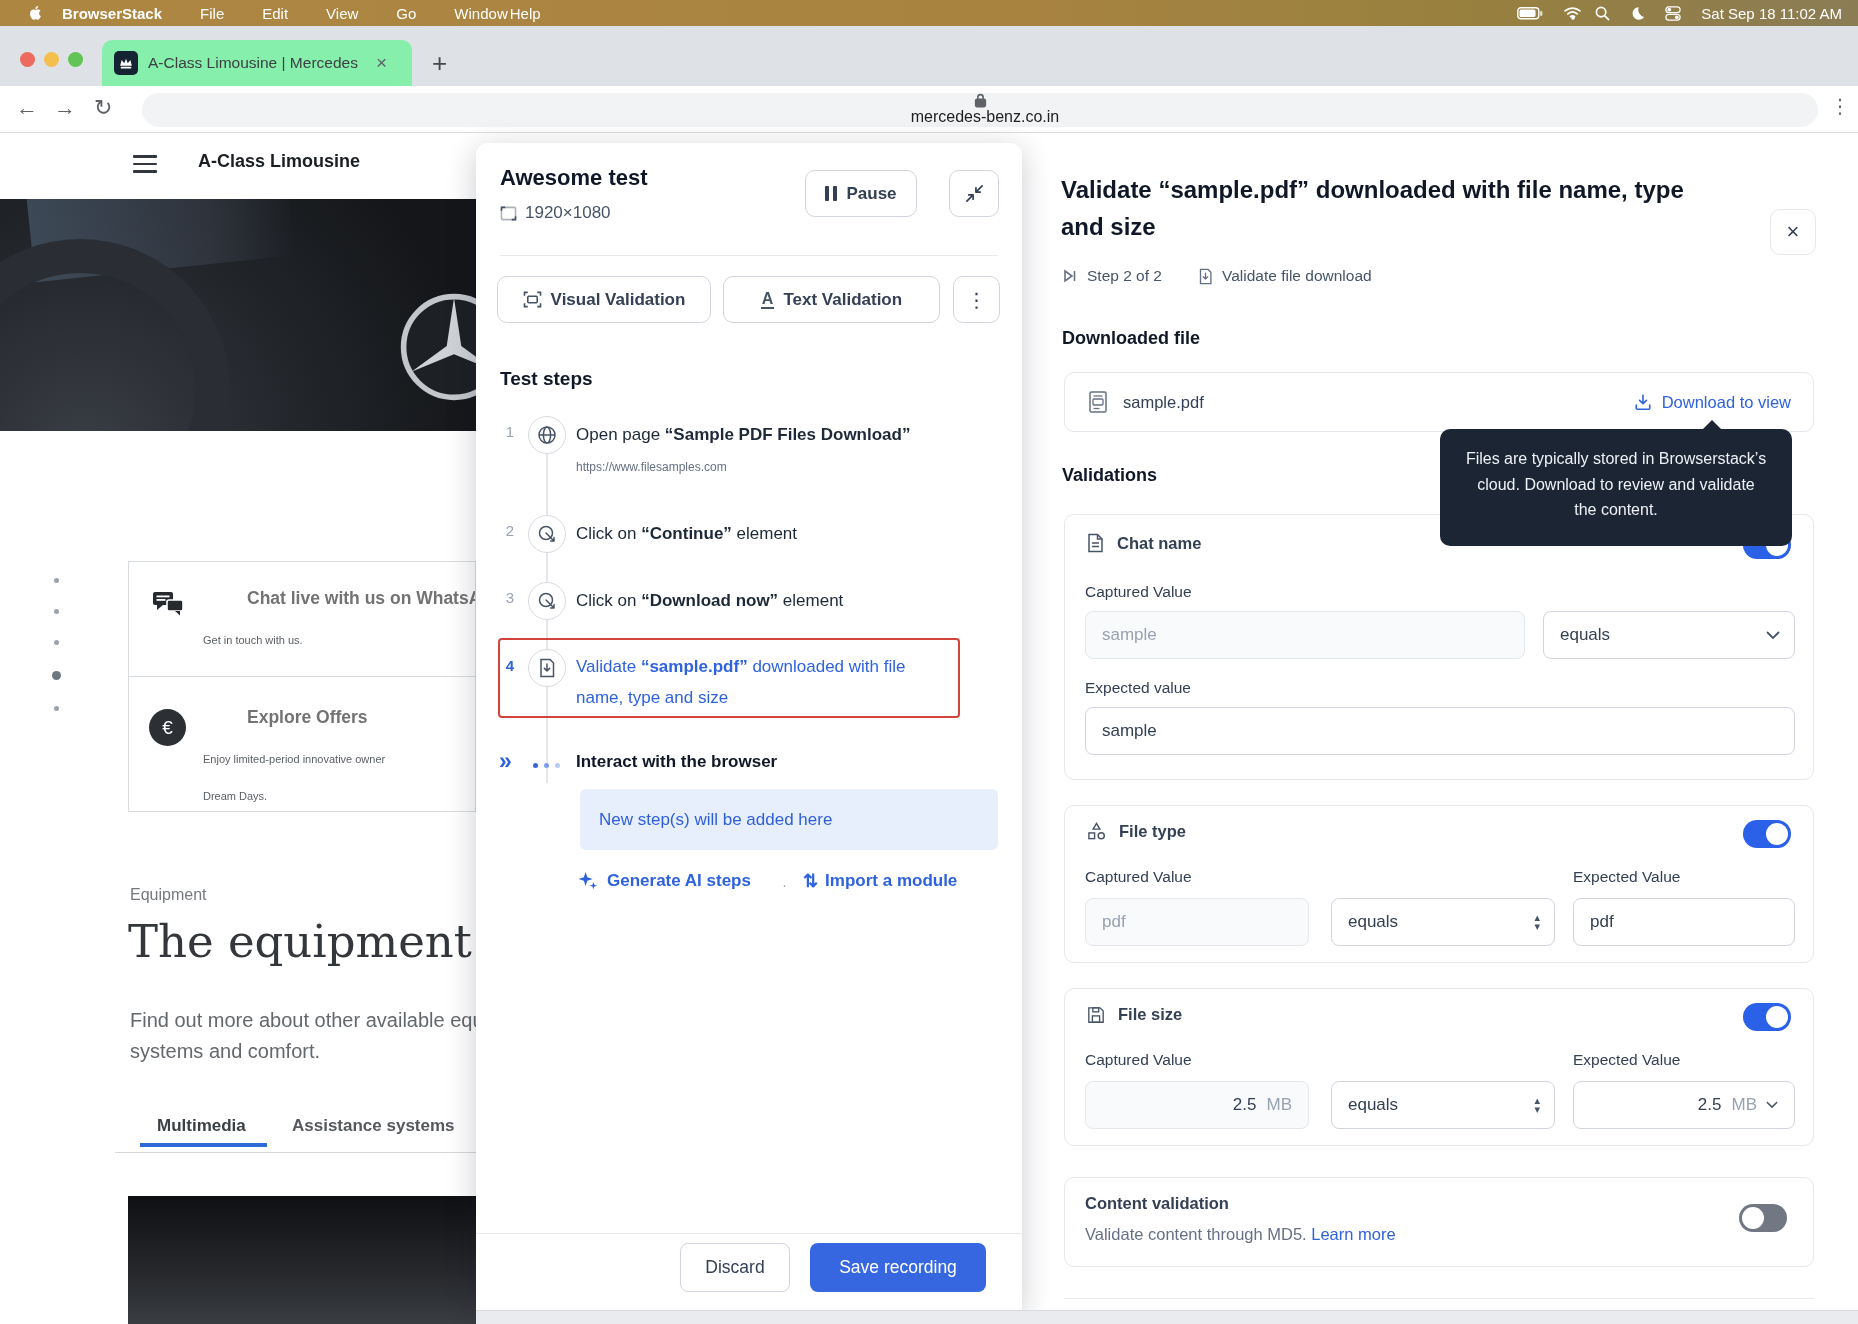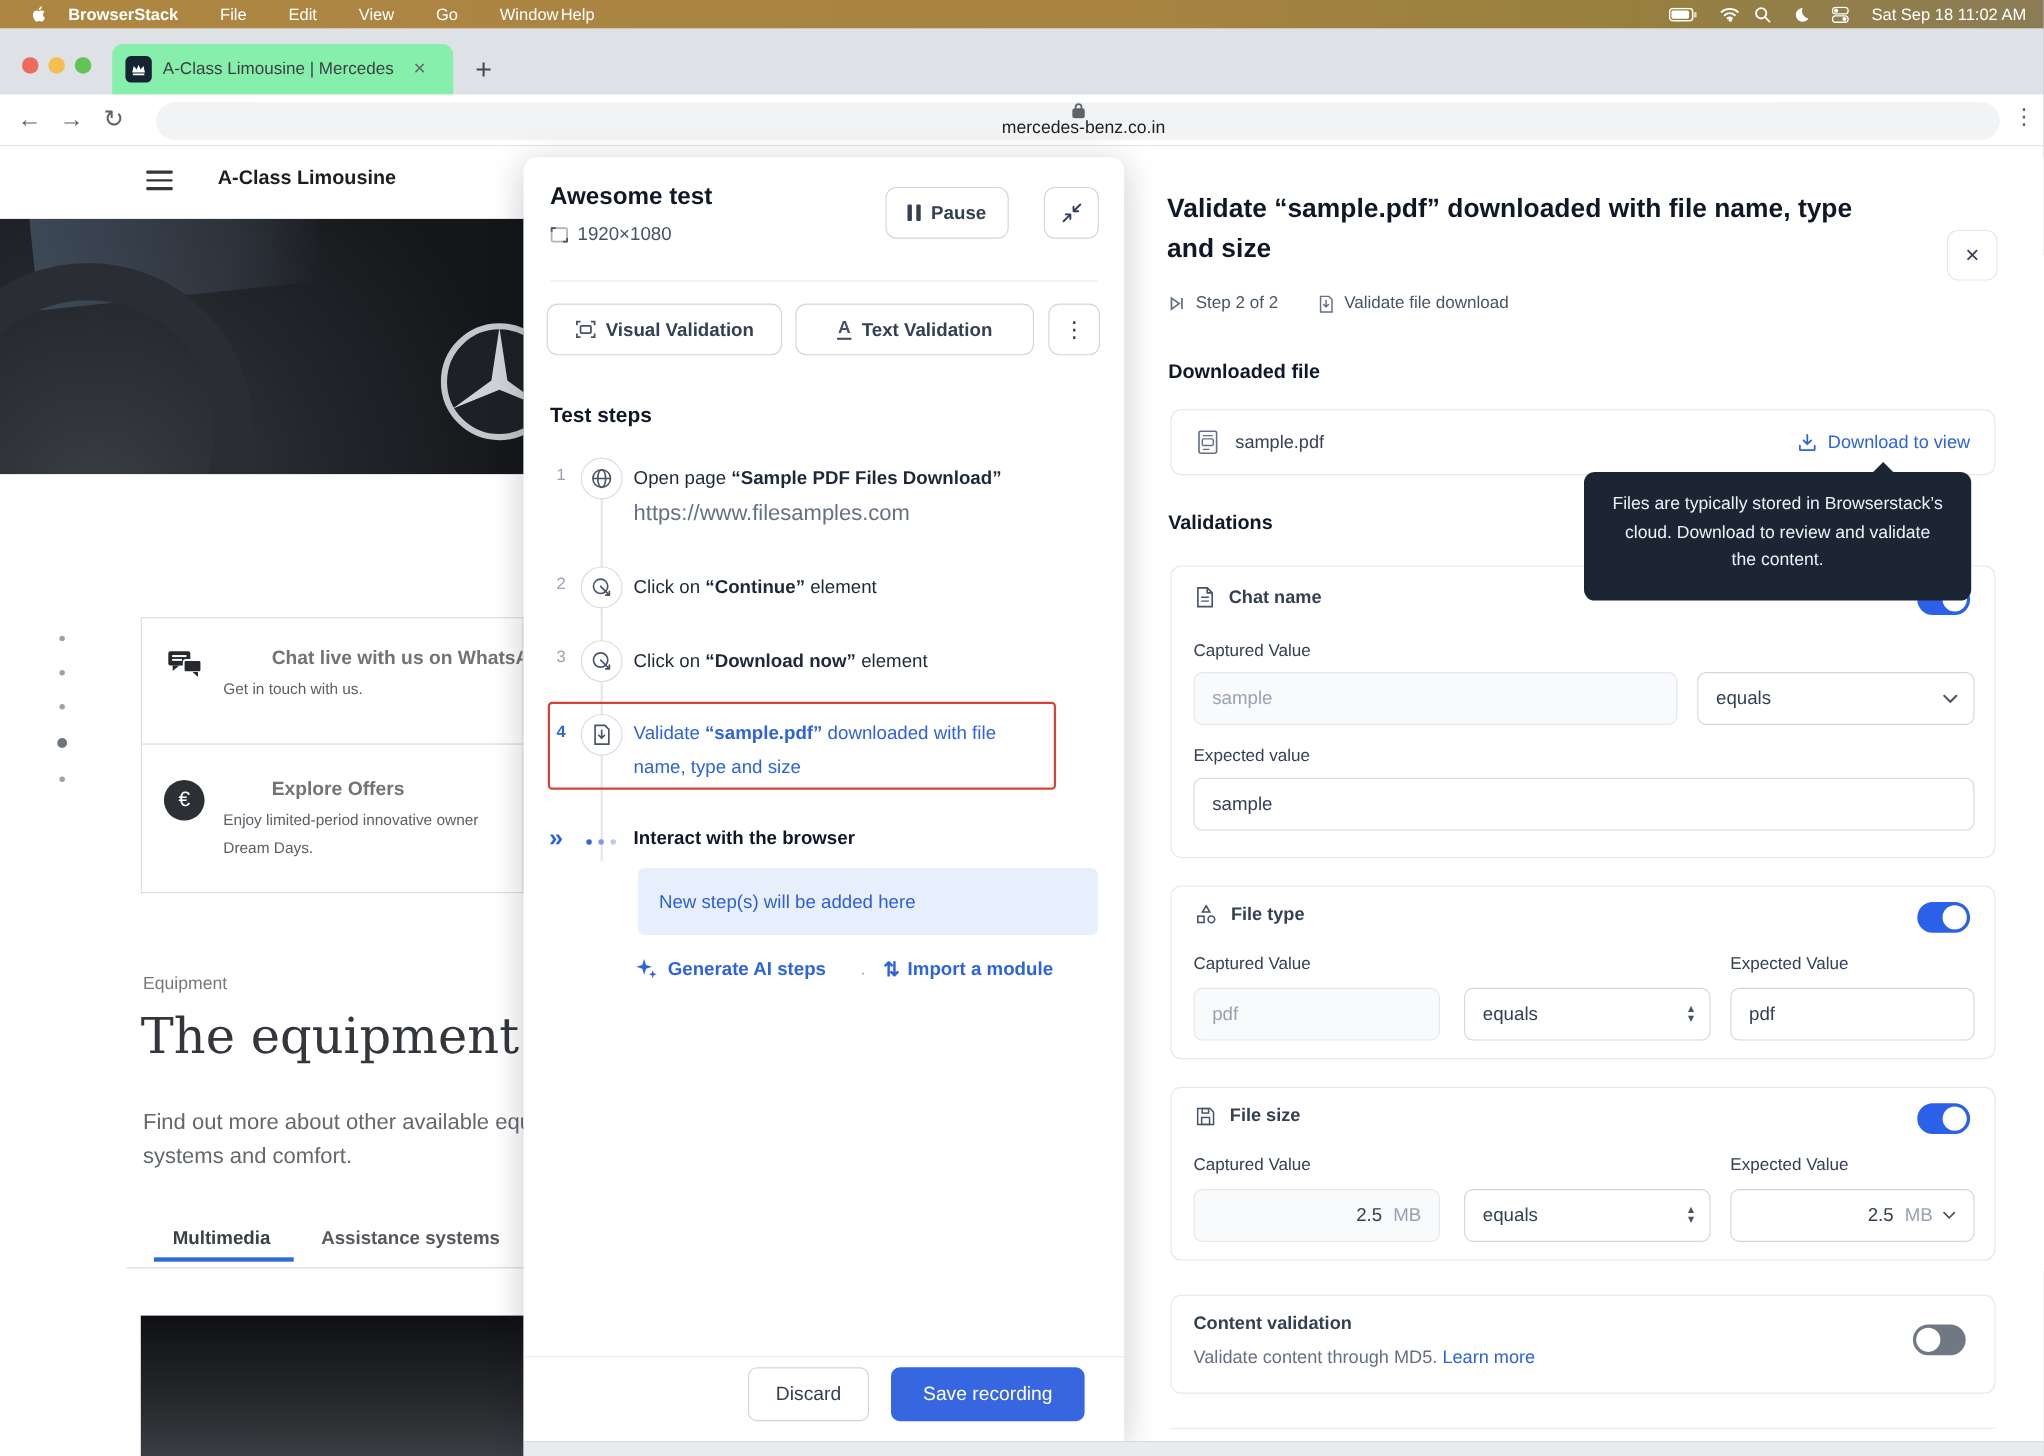--- a/index.html
+++ b/index.html
@@ -44,21 +44,21 @@
   .hero .wheelring{position:absolute;left:-70px;top:40px;width:300px;height:300px;border-radius:50%;border:34px solid #2a2d33;}
   .hero .glare{position:absolute;left:30px;top:-20px;width:260px;height:90px;background:linear-gradient(100deg,#5a6f86,#3c4350 70%,transparent);opacity:.5;transform:rotate(-6deg);}
   .hero svg{position:absolute;}
   .pagedots{left:50px;top:445px;width:12px;}
   .pagedots .d{width:5px;height:5px;border-radius:50%;background:#9aa3ab;margin:0 auto 26px auto;}
   .pagedots .d.big{width:9px;height:9px;background:#6e777e;}
   .side-card{left:128px;width:348px;background:#fff;border:1px solid #d9dcde;overflow:hidden;}
   .card-chat{top:428px;height:116px;}
   .card-offers{top:543px;height:136px;}
   .sc-title{font-size:17.5px;font-weight:700;color:#737373;white-space:nowrap;margin-left:44px;}
-  .sc-sub{font-size:14px;color:#5b6066;margin-top:9px;white-space:nowrap;}
+  .sc-sub{font-size:11px;color:#5b6066;margin-top:25px;white-space:nowrap;}
   .euro-circle{position:absolute;left:20px;top:32px;width:37px;height:37px;border-radius:50%;background:#2c2f33;color:#fff;
     display:flex;align-items:center;justify-content:center;font-size:19px;}
   .eyebrow{left:130px;top:753px;font-size:16px;color:#75797e;}
   .serif-h{left:128px;top:782px;width:348px;font-family:"DejaVu Serif","Liberation Serif",serif;font-size:45px;color:#33373b;white-space:nowrap;overflow:hidden;}
   .para{left:130px;top:872px;width:346px;font-size:20px;color:#63686d;line-height:31px;white-space:nowrap;overflow:hidden;}
   .ptab{top:983px;font-size:17px;font-weight:700;white-space:nowrap;}
   .ptab-active{left:157px;color:#3b4046;}
   .ptab-underline{left:140px;top:1010px;width:127px;height:4px;background:#2f6bd8;}
   .ptab-2{left:292px;color:#55595e;}
   .ptab-divider{left:115px;top:1019px;width:361px;height:1px;background:#d8d8d8;}
@@ -82,21 +82,21 @@
   .tv-btn{left:247px;top:133px;width:217px;height:47px;}
   .tv-A{font-size:16px;font-weight:700;color:#475467;border-bottom:2px solid #475467;line-height:17px;padding:0 1px;}
   .kebab-btn{left:477px;top:133px;width:47px;height:47px;font-size:20px;font-weight:400;}
   .teststeps-h{left:24px;top:225px;font-size:19px;font-weight:700;color:#101828;}
   .connector{left:70px;top:300px;width:2px;height:340px;background:#e4e7ec;}
   .step-num{position:absolute;left:24px;width:20px;text-align:center;font-size:15px;color:#98a2b3;}
   .step-circ{position:absolute;left:52px;width:38px;height:38px;border-radius:50%;background:#fff;border:1.5px solid #d8dbe0;
     display:flex;align-items:center;justify-content:center;z-index:2;}
   .step-text{position:absolute;left:100px;font-size:17px;color:#1d2939;line-height:26px;white-space:nowrap;}
   .step-text b{font-weight:700;}
-  .step-sub{font-size:20px;color:#667085;margin-top:6px;}
+  .step-sub{font-size:12px;color:#667085;margin-top:6px;}
   .red-box{left:22px;top:495px;width:462px;height:80px;border:2px solid #d2443a;border-radius:4px;}
   .step4-text{left:100px;top:508px;width:378px;font-size:17px;line-height:31px;color:#2e62de;white-space:normal;}
   .step4-text b{font-weight:700;}
   .interact-chev{left:23px;top:605px;color:#2e62de;font-size:23px;font-weight:700;}
   .int-dots{left:57px;top:620px;display:flex;gap:6px;}
   .int-dots div{width:5px;height:5px;border-radius:50%;}
   .interact-label{left:100px;top:609px;font-size:17px;font-weight:700;color:#101828;}
   .newstep-box{left:104px;top:646px;width:418px;height:61px;background:#e8effc;border-radius:6px;
     display:flex;align-items:center;padding-left:19px;font-size:17px;color:#2e5fd9;}
   .genai{left:101px;top:727px;display:flex;align-items:center;gap:9px;font-size:17px;font-weight:600;color:#2e62de;}

